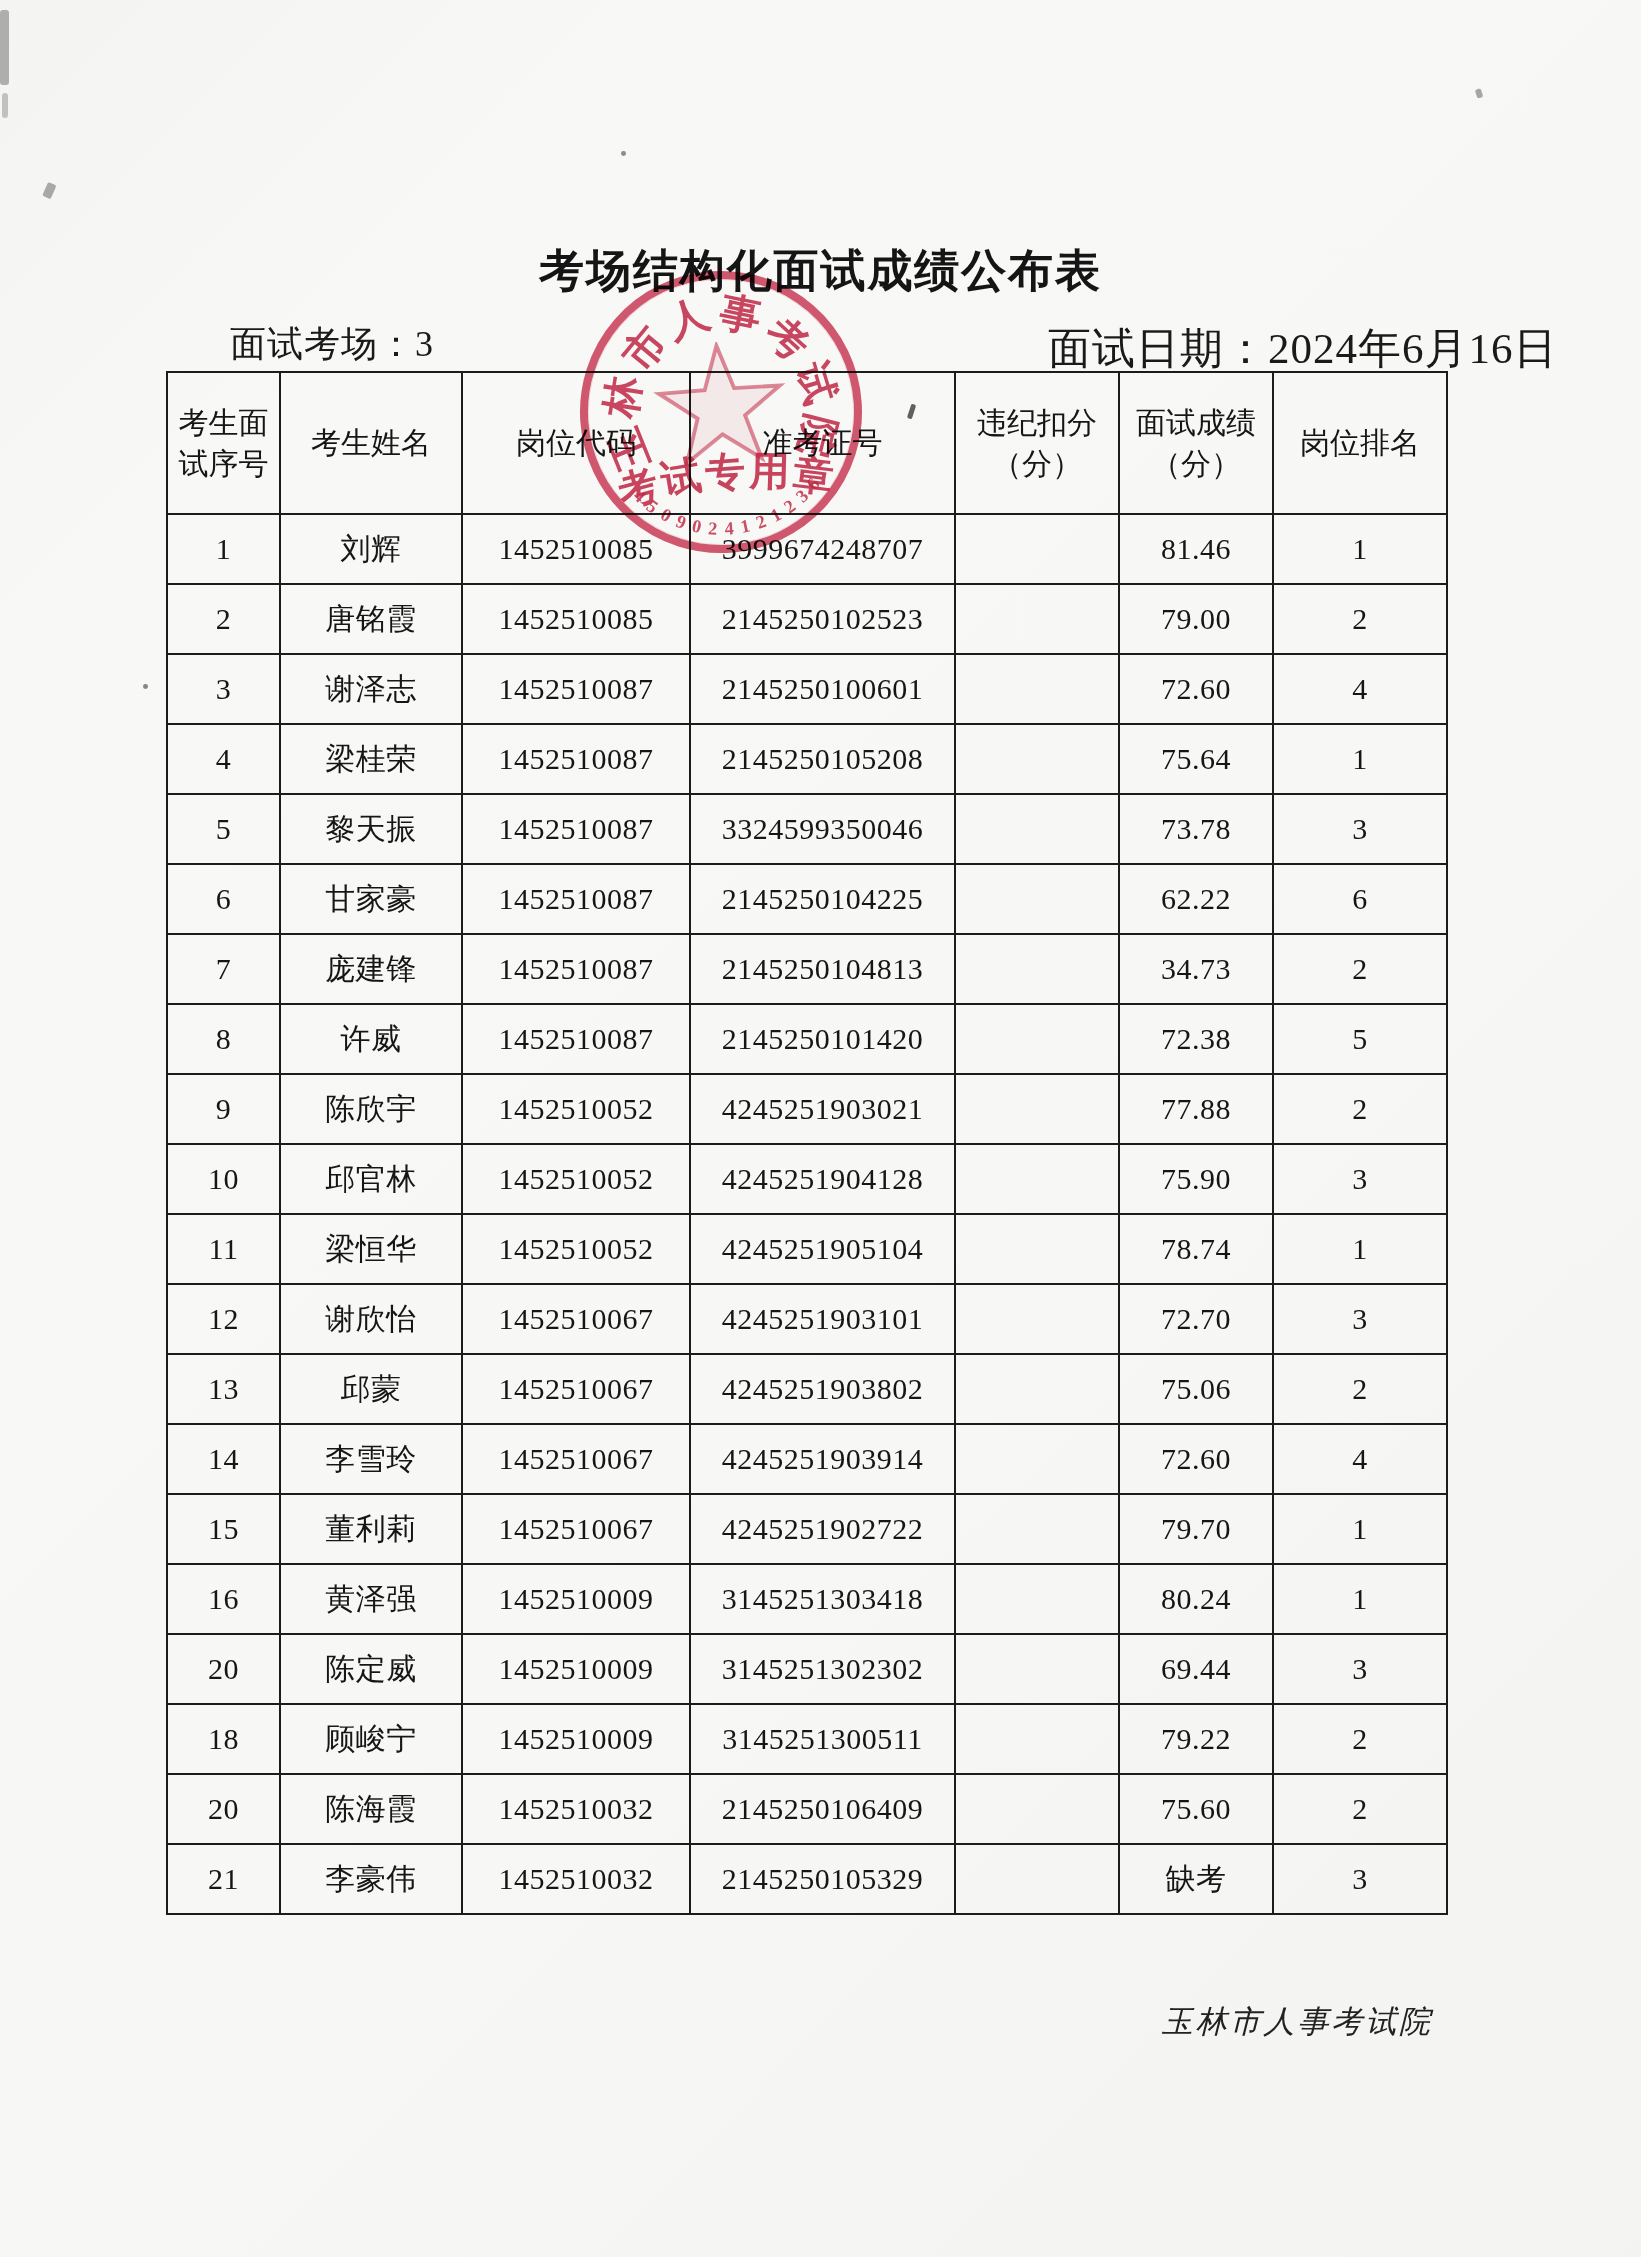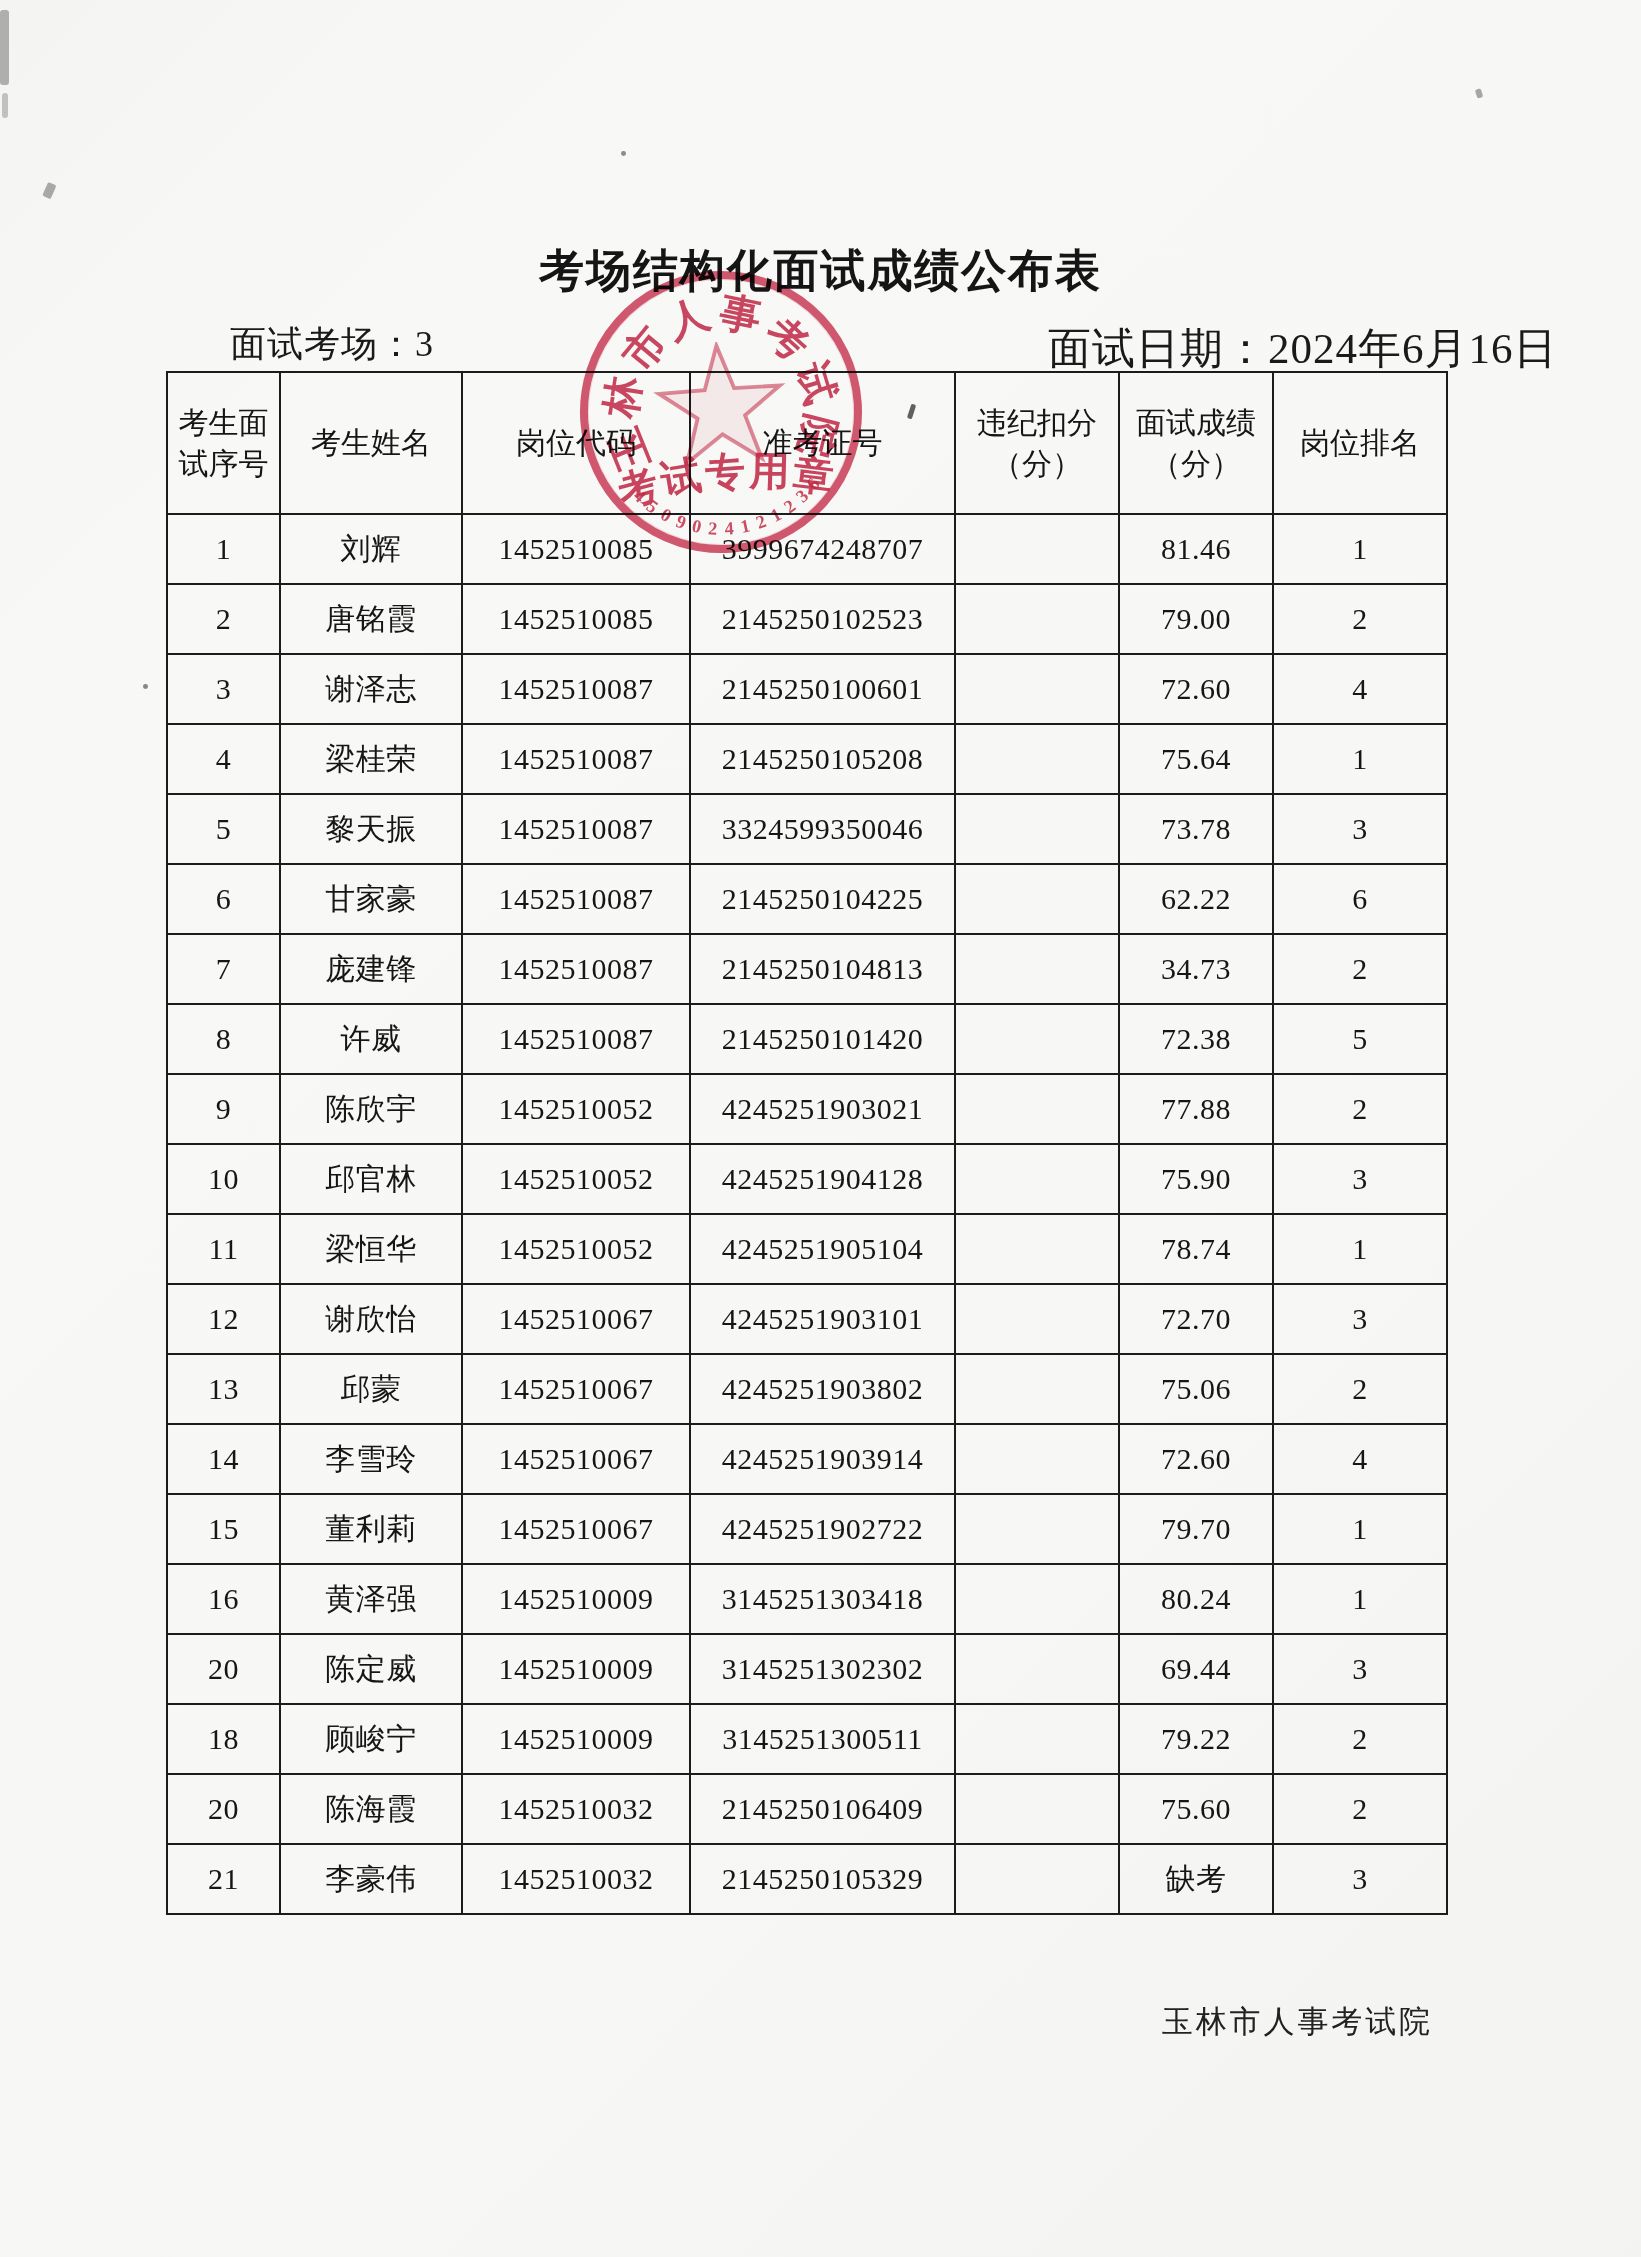--- a/index.html
+++ b/index.html
@@ -35,21 +35,21 @@
     text-align:center;vertical-align:middle;
     font-weight:400;color:#161616;
     padding:0;overflow:hidden;
   }
   .score-table thead tr{height:142px;margin-left:36px;}
   .score-table tbody tr{height:70px;}
   .score-table th{font-size:30px;line-height:1.38;}
   .score-table td{font-size:30px;letter-spacing:0.5px;}
   .th-line{display:block;}
   .footer-org{
-    position:absolute;right:208px;top:2001px;font-size:31px;letter-spacing:2.9px;color:#222;
+    position:absolute;right:208px;top:2001px;font-size:31px;letter-spacing:2.9px;color:#222;font-style:italic;
   }
   
   .stamp{
     position:absolute;left:580px;top:271px;width:282px;height:282px;
     z-index:5;transform:rotate(-4deg);
     mix-blend-mode:multiply;pointer-events:none;
   }
   .stamp-circle{
     position:absolute;inset:0;border-radius:50%;
     border:8.7px solid rgba(201,44,74,0.78);

